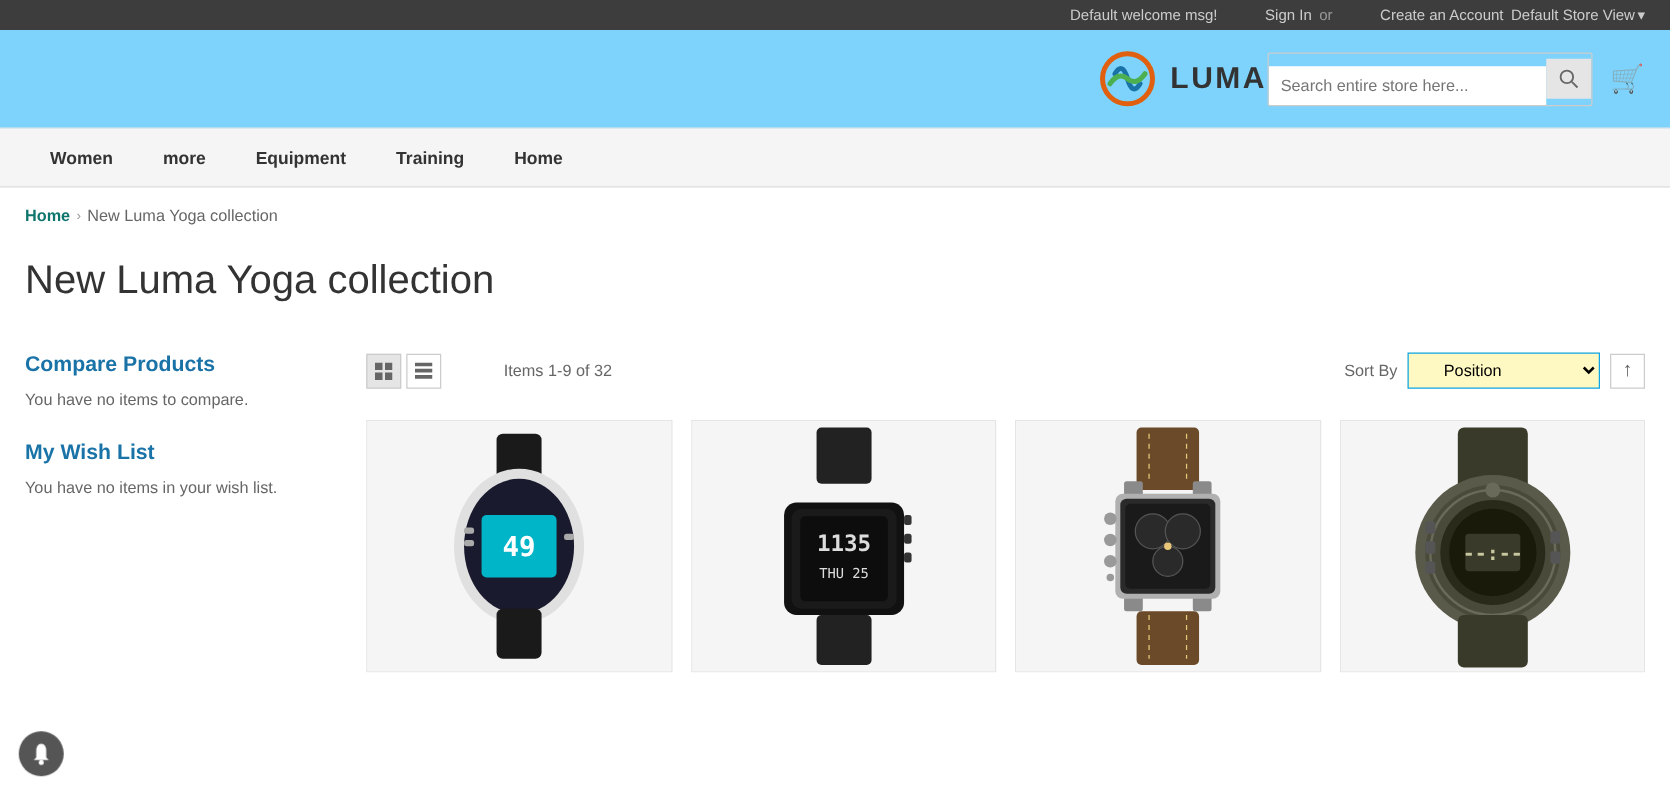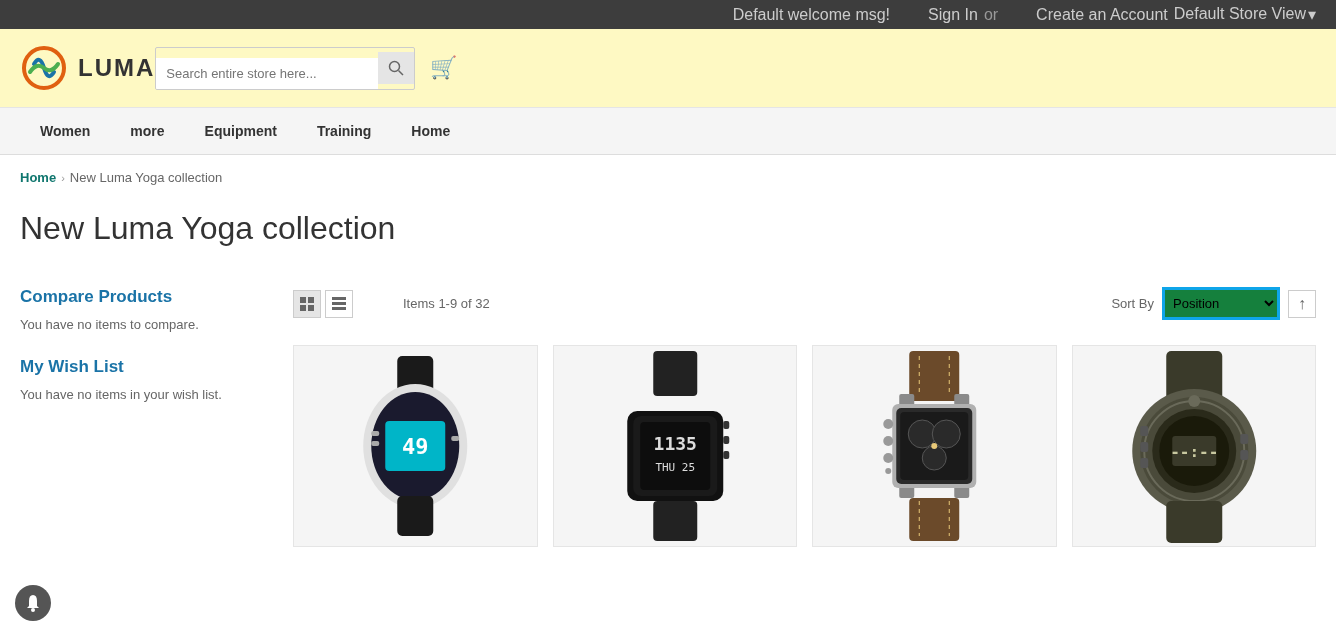--- a/index.html
+++ b/index.html
@@ -2,38 +2,38 @@
 <html><head>
   <meta charset="utf-8">
   <style>
     * { margin: 0; padding: 0; box-sizing: border-box; }
     body { font-family: Arial, sans-serif; background: #fff; font-size: 14px; color: #333; }
 
     
     .top-bar {
       background: #3d3d3d;
       color: #ccc;
-      font-size: 16px;
+      font-size: 12px;
       padding: 5px 20px;
       display: flex;
       justify-content: flex-end;
       align-items: center;
       gap: 6px;
     }
     .top-bar a { color: #ccc; text-decoration: none; margin-left: 32px; }
     .top-bar .separator { color: #999; }
     .store-view { display: flex; align-items: flex-start; gap: 2px; cursor: pointer; }
 
     
     .header {
-      background: #fef9c3;
+      background: #7dd3fc;
       padding: 15px 20px;
       display: flex;
       align-items: center;
-      justify-content: flex-start;
+      justify-content: flex-end;
       border-bottom: 1px solid #e5e5e5;
     }
     .logo { display: flex; align-items: center; gap: 10px; cursor: pointer; }
     .logo-text { font-size: 24px; font-weight: bold; color: #333; letter-spacing: 2px; }
     .logo-icon {
       width: 48px;
       height: 48px;
     }
     .header-right { display: flex; align-items: center; gap: 15px; }
     .search-box {
@@ -147,25 +147,25 @@
       display: flex;
       align-items: center;
       justify-content: center;
       color: #666;
     }
     .grid-btn.active { background: #e5e5e5; }
     .items-count { font-size: 13px; color: #666; margin-left: 40px; }
     .toolbar-right { display: flex; align-items: center; gap: 8px; }
     .sort-label { font-size: 13px; color: #666; }
     .sort-select {
-      border: 3px solid #0ea5e9;
-      padding: 5px 4px;
+      border: 1px solid #0ea5e9;
+      padding: 5px 24px;
       font-size: 13px;
       cursor: pointer;
-      background: #15803d;
+      background: #fef9c3;
     }
     .sort-dir-btn {
       width: 28px;
       height: 28px;
       border: 1px solid #ccc;
       background: #fff;
       cursor: pointer;
       display: flex;
       align-items: center;
       justify-content: center;

